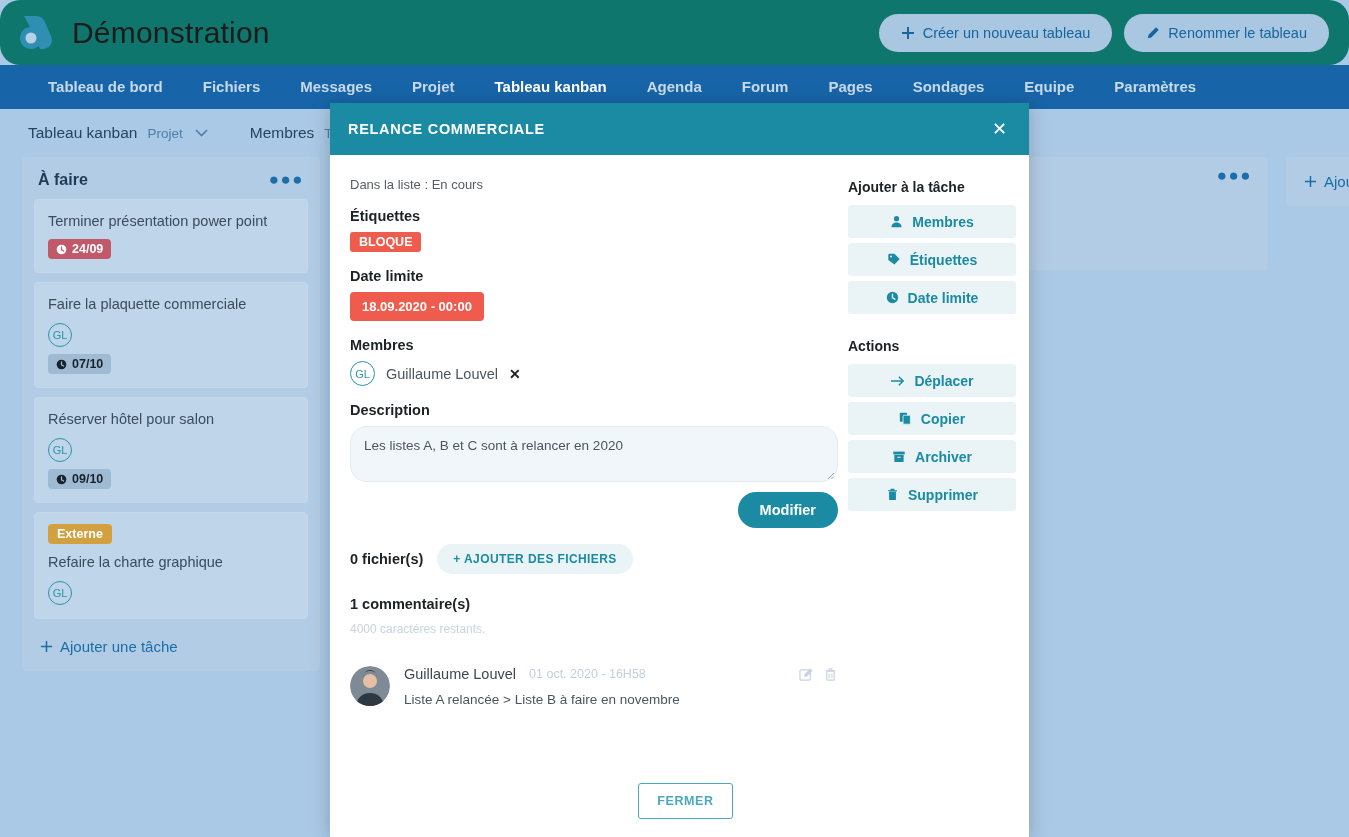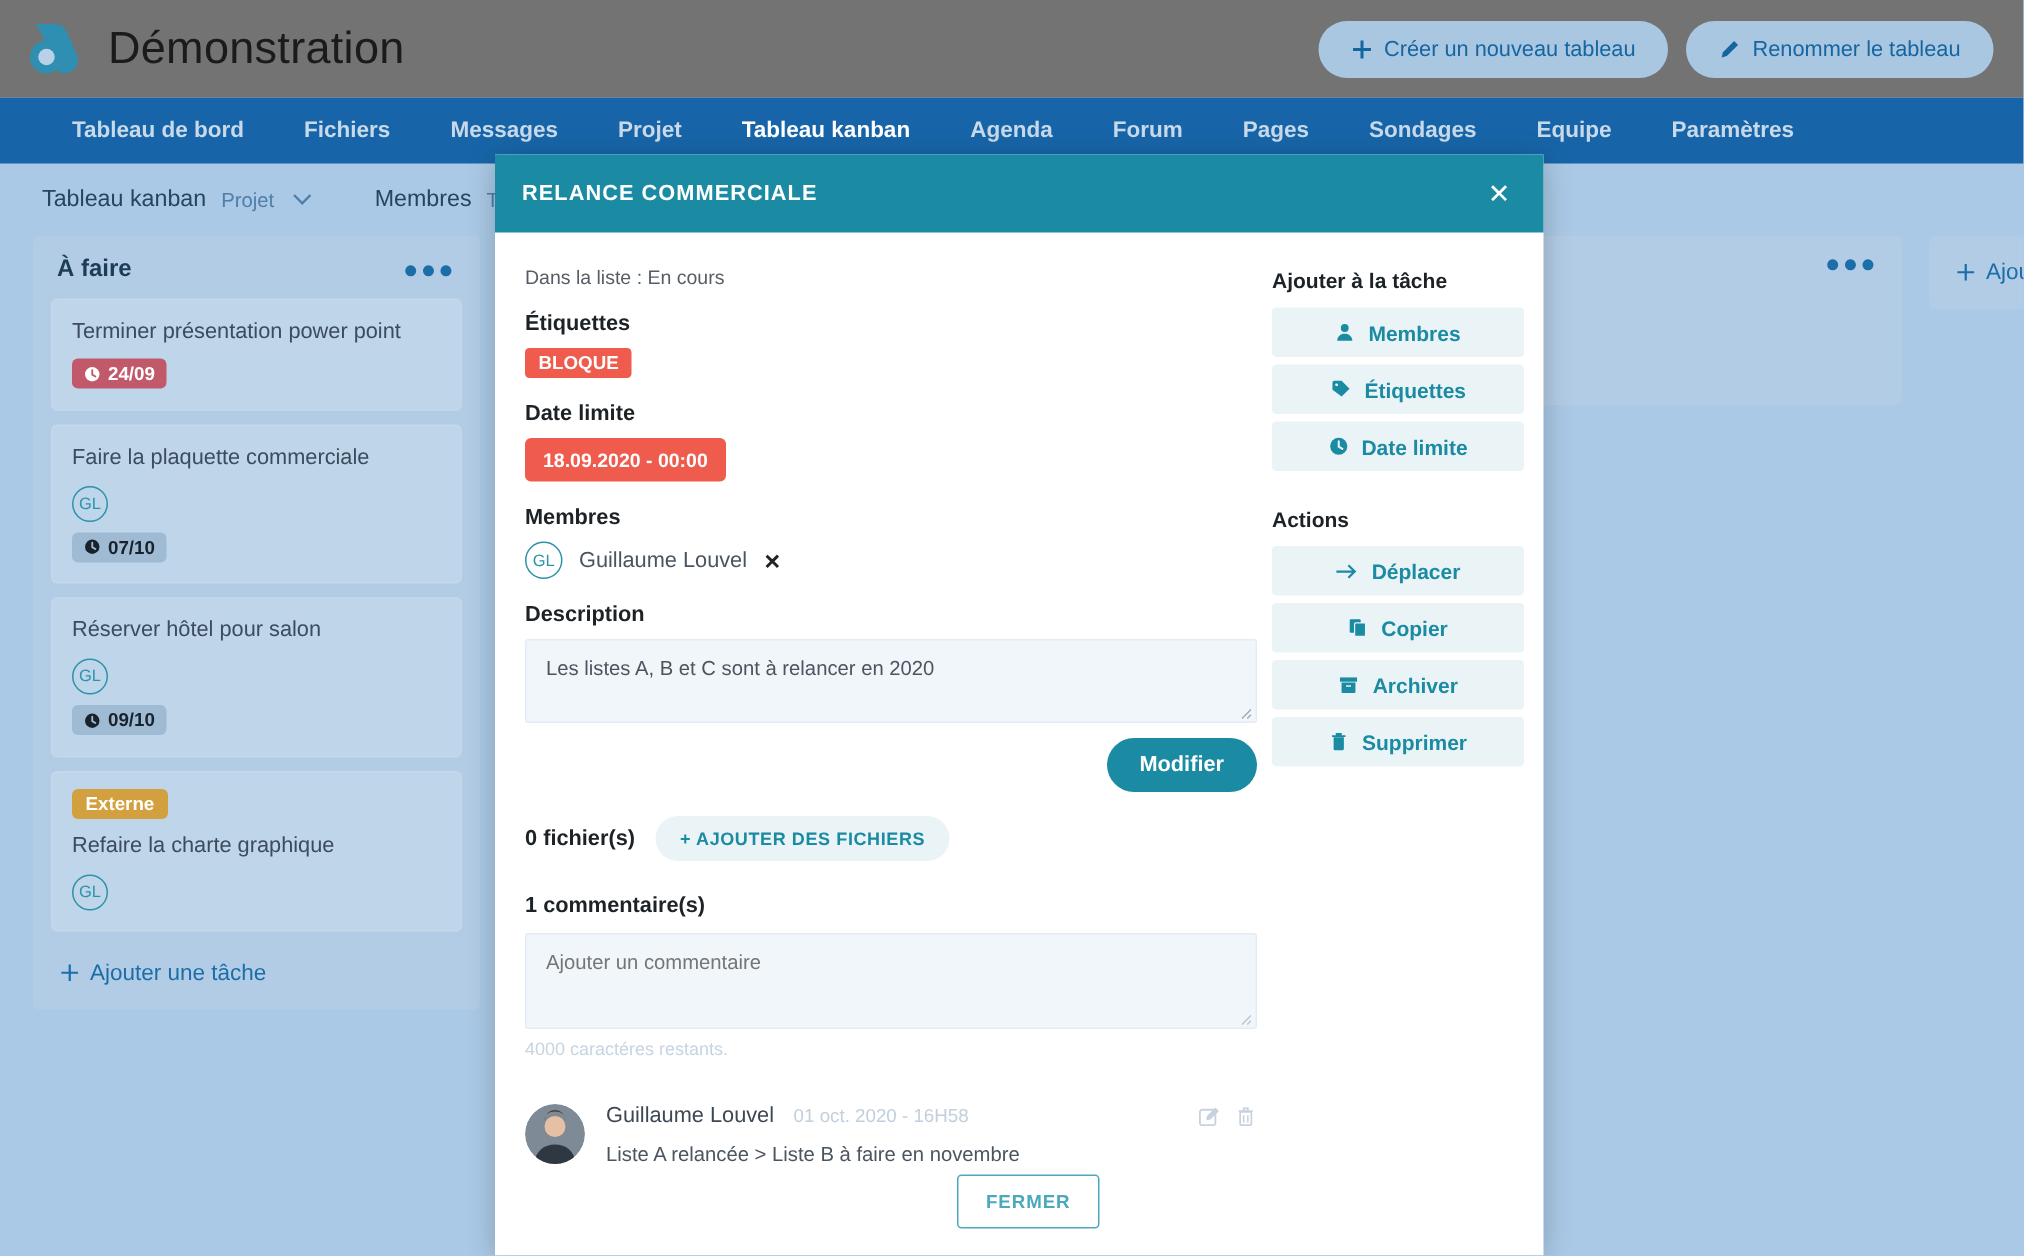--- a/index.html
+++ b/index.html
@@ -7,23 +7,23 @@
   body {
     width: 1349px; height: 837px;
     background: #aac9e6;
     font-family: "Liberation Sans", sans-serif;
     overflow: hidden;
     position: relative;
   }
 
   
   .topbar {
-    height: 65px; background: #737373;
+    height: 65px; background: #0f766e;
     display: flex; align-items: center;
-    padding: 0 14px; position: relative;
+    padding: 0 14px; position: relative; border-radius: 20px;
   }
   .logo { width: 44px; height: 44px; margin-right: 14px; flex: 0 0 auto; }
   .app-title {
     font-size: 30px; color: #1b1b1b; font-weight: 400;
     letter-spacing: .2px;
   }
   .topbar-actions {
     margin-left: auto; display: flex; gap: 12px; align-items: center;
     padding-right: 6px;
   }
@@ -161,21 +161,21 @@
   .member-name { font-size: 14.5px; color: #4b5560; }
   .member-x { font-size: 14px; color: #222; cursor: pointer; font-weight: bold; }
 
   .textarea-box {
     width: 488px; background: #f1f6fb; border: 1px solid #e3ecf4;
     border-radius: 2px; padding: 11px 13px;
     font-size: 13.5px; color: #4b5560; position: relative;
     font-family: "Liberation Sans", sans-serif;
     resize: none; display: block;
   }
-  .textarea-box.desc { height: 56px; }
+  .textarea-box.desc { height: 56px; border-radius: 17px; }
   .textarea-box.comment { height: 64px; color: #c7d4e2; }
   .resize-grip {
     position: absolute; right: 3px; bottom: 2px;
     width: 10px; height: 10px; pointer-events: none;
   }
   .ta-wrap { position: relative; width: 488px; }
   .btn-modifier {
     background: #1a8ba2; color: #fff; border: none; border-radius: 20px;
     font-size: 14.5px; font-weight: bold; padding: 10px 22px;
     cursor: pointer; font-family: Liberation Sans, sans-serif;
@@ -409,28 +409,20 @@
           <button class="btn-modifier">Modifier</button>
         </div>
       </div>
 
       <div class="files-row">
         <span class="files-count">0 fichier(s)</span>
         <button class="chip-btn">+ AJOUTER DES FICHIERS</button>
       </div>
 
       <div class="comments-count">1 commentaire(s)</div>
-      <div class="ta-wrap">
-        <textarea class="textarea-box comment" placeholder="Ajouter un commentaire" style=""></textarea>
-        <span class="resize-grip">
-          <svg class="ic" width="10" height="10" viewBox="0 0 10 10">
-              <path d="M9 3L3 9M9 6.5L6.5 9" stroke="#b9c6d4" stroke-width="1" fill="none"></path>
-            </svg>
-        </span>
-      </div>
       <div class="chars-left">4000 caractéres restants.</div>
 
       <div class="comment-item">
         <span class="comment-avatar">
           <svg class="ic" width="40" height="40" viewBox="0 0 40 40">
             <circle cx="20" cy="20" r="20" fill="#7e8b97"></circle>
             <circle cx="20" cy="15" r="7" fill="#e6c0a4"></circle>
             <path d="M6 40c1-9 7-13 14-13s13 4 14 13z" fill="#2e3742"></path>
             <path d="M13 11a7 7 0 0 1 14 0c0-4-3-6-7-6s-7 2-7 6z" fill="#4a3a2c"></path>
           </svg>

